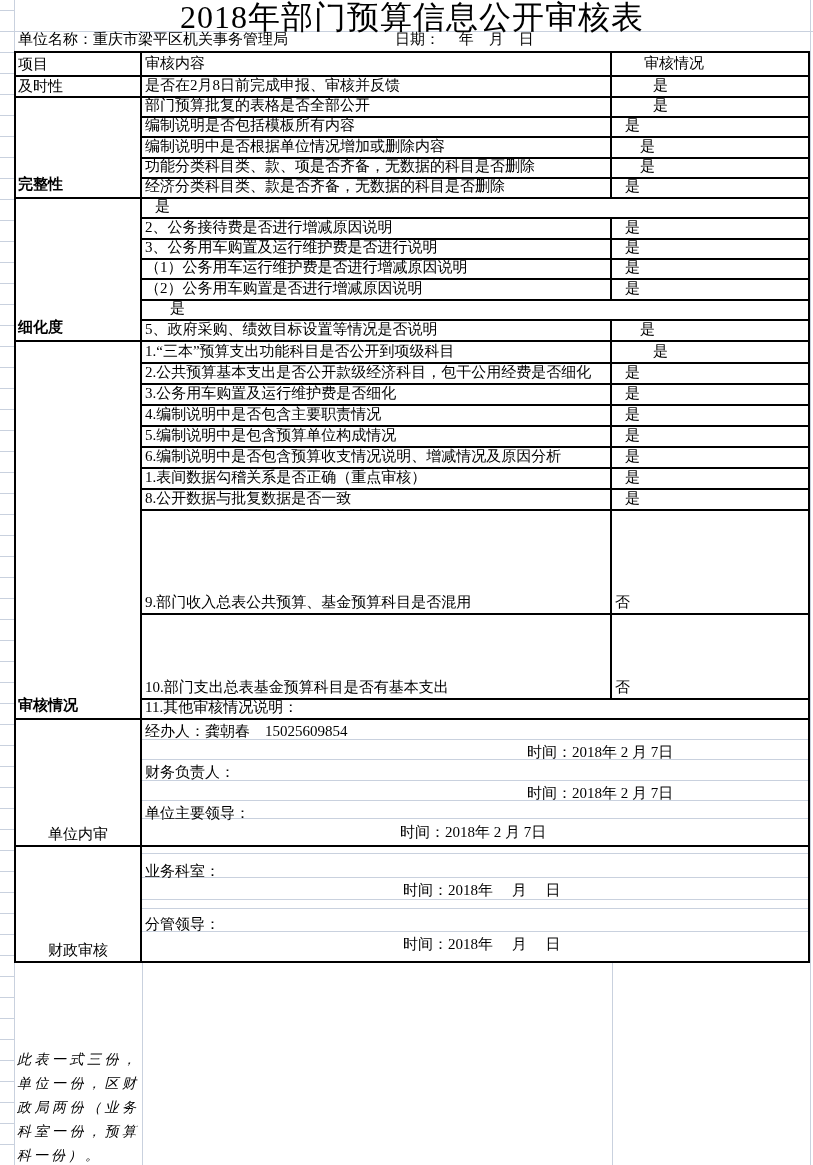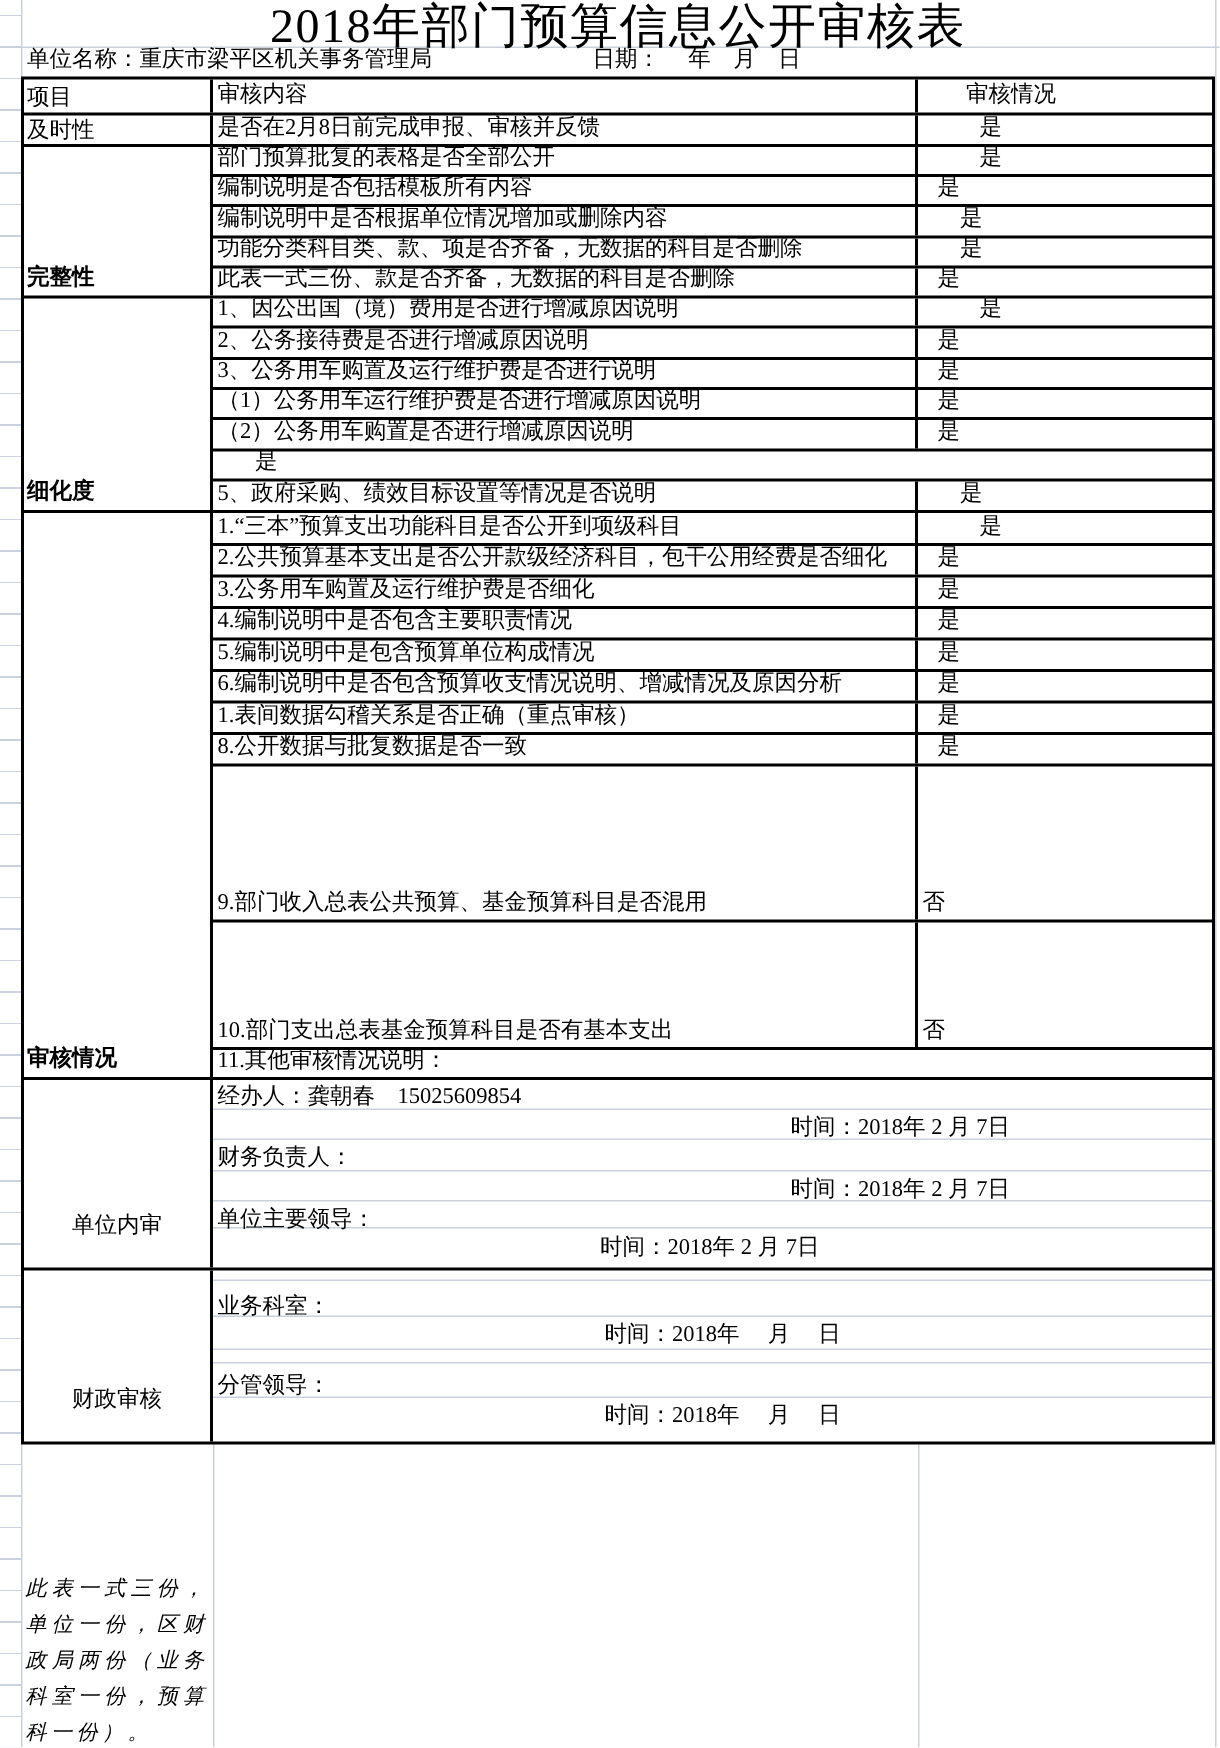--- a/index.html
+++ b/index.html
@@ -27,21 +27,21 @@
 
   .tbl {
     position:absolute; left:14px; top:51px; width:796px; height:912px;
     border:2px solid #000; display:flex; flex-direction:column; font-size:15px;
   }
   .band { display:flex; border-top:2px solid #000; flex:none; }
   .band.first { border-top:none; }
   .lcell { width:126px; border-right:2px solid #000; display:flex; flex:none; }
   .lc-center { align-items:center; padding-left:2px; }
   .lc-bottom { align-items:flex-end; padding:0 0 3px 2px;font-weight:bold; }
-  .lc-bottom-center { align-items:flex-end; justify-content:center; padding-bottom:19px;font-family:Liberation Mono, monospace; }
+  .lc-bottom-center { align-items:flex-end; justify-content:center; padding-bottom:1px;font-family:Liberation Mono, monospace; }
   .rarea { flex:1; display:flex; flex-direction:column; }
   .row { display:flex; border-top:2px solid #000; flex:none; }
   .row.first { border-top:none;gap:28px; }
   .ccell {
     width:470px; flex:none; border-right:2px solid #000;
     display:flex; align-items:flex-end; padding:0 2px 2px 3px;
     line-height:17px; white-space:nowrap; overflow:hidden;
   }
   .ccell.span { width:auto; flex:1; border-right:none; }
   .scell {
@@ -115,31 +115,30 @@
         </div>
         <div class="row" style="height:21px">
           <div class="ccell">编制说明中是否根据单位情况增加或删除内容</div>
           <div class="scell ind">是</div>
         </div>
         <div class="row" style="height:20px">
           <div class="ccell">功能分类科目类、款、项是否齐备，无数据的科目是否删除</div>
           <div class="scell ind">是</div>
         </div>
         <div class="row" style="height:20px">
-          <div class="ccell">此表一式三份、款是否齐备，无数据的科目是否删除</div>
+          <div class="ccell">经济分类科目类、款是否齐备，无数据的科目是否删除</div>
           <div class="scell">是</div>
         </div>
       </div>
     </div>
 
     <div class="band" style="height:143px">
       <div class="lcell lc-bottom">细化度</div>
       <div class="rarea">
         <div class="row first" style="height:18px">
-          <div class="ccell">1、因公出国（境）费用是否进行增减原因说明</div>
           <div class="scell">是</div>
         </div>
         <div class="row" style="height:21px">
           <div class="ccell">2、公务接待费是否进行增减原因说明</div>
           <div class="scell">是</div>
         </div>
         <div class="row" style="height:20px">
           <div class="ccell">3、公务用车购置及运行维护费是否进行说明</div>
           <div class="scell">是</div>
         </div>

